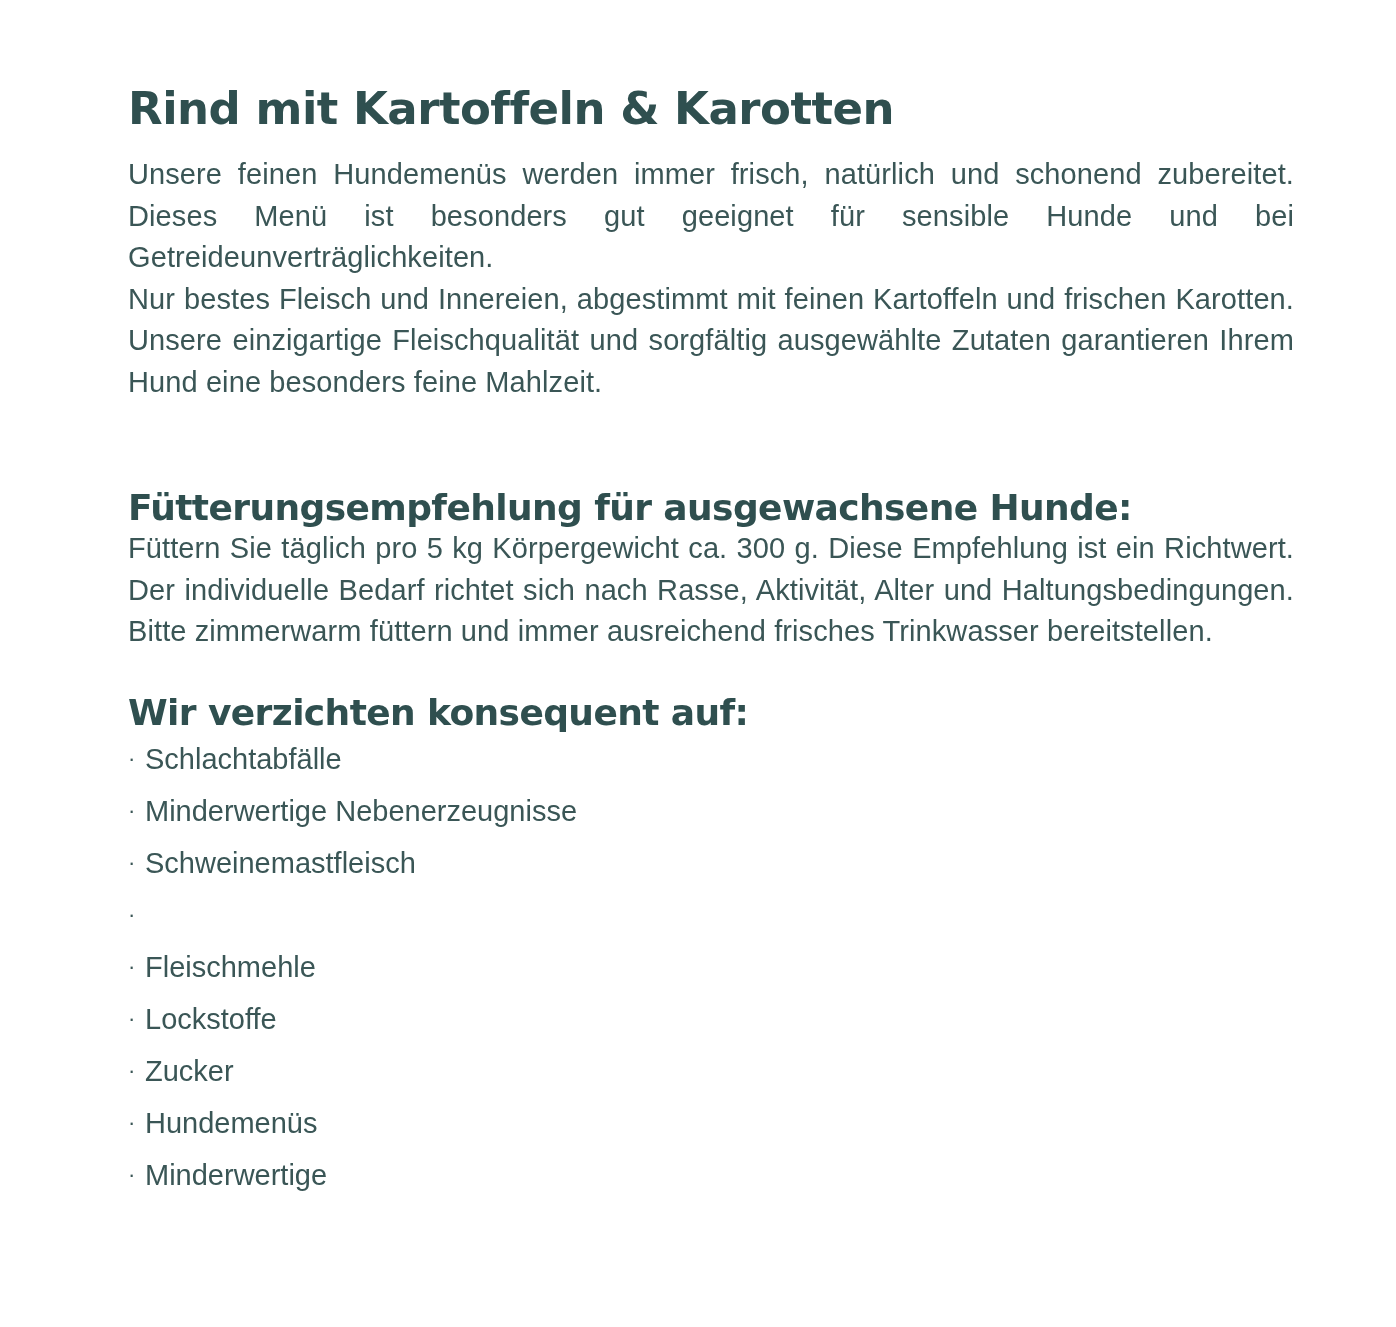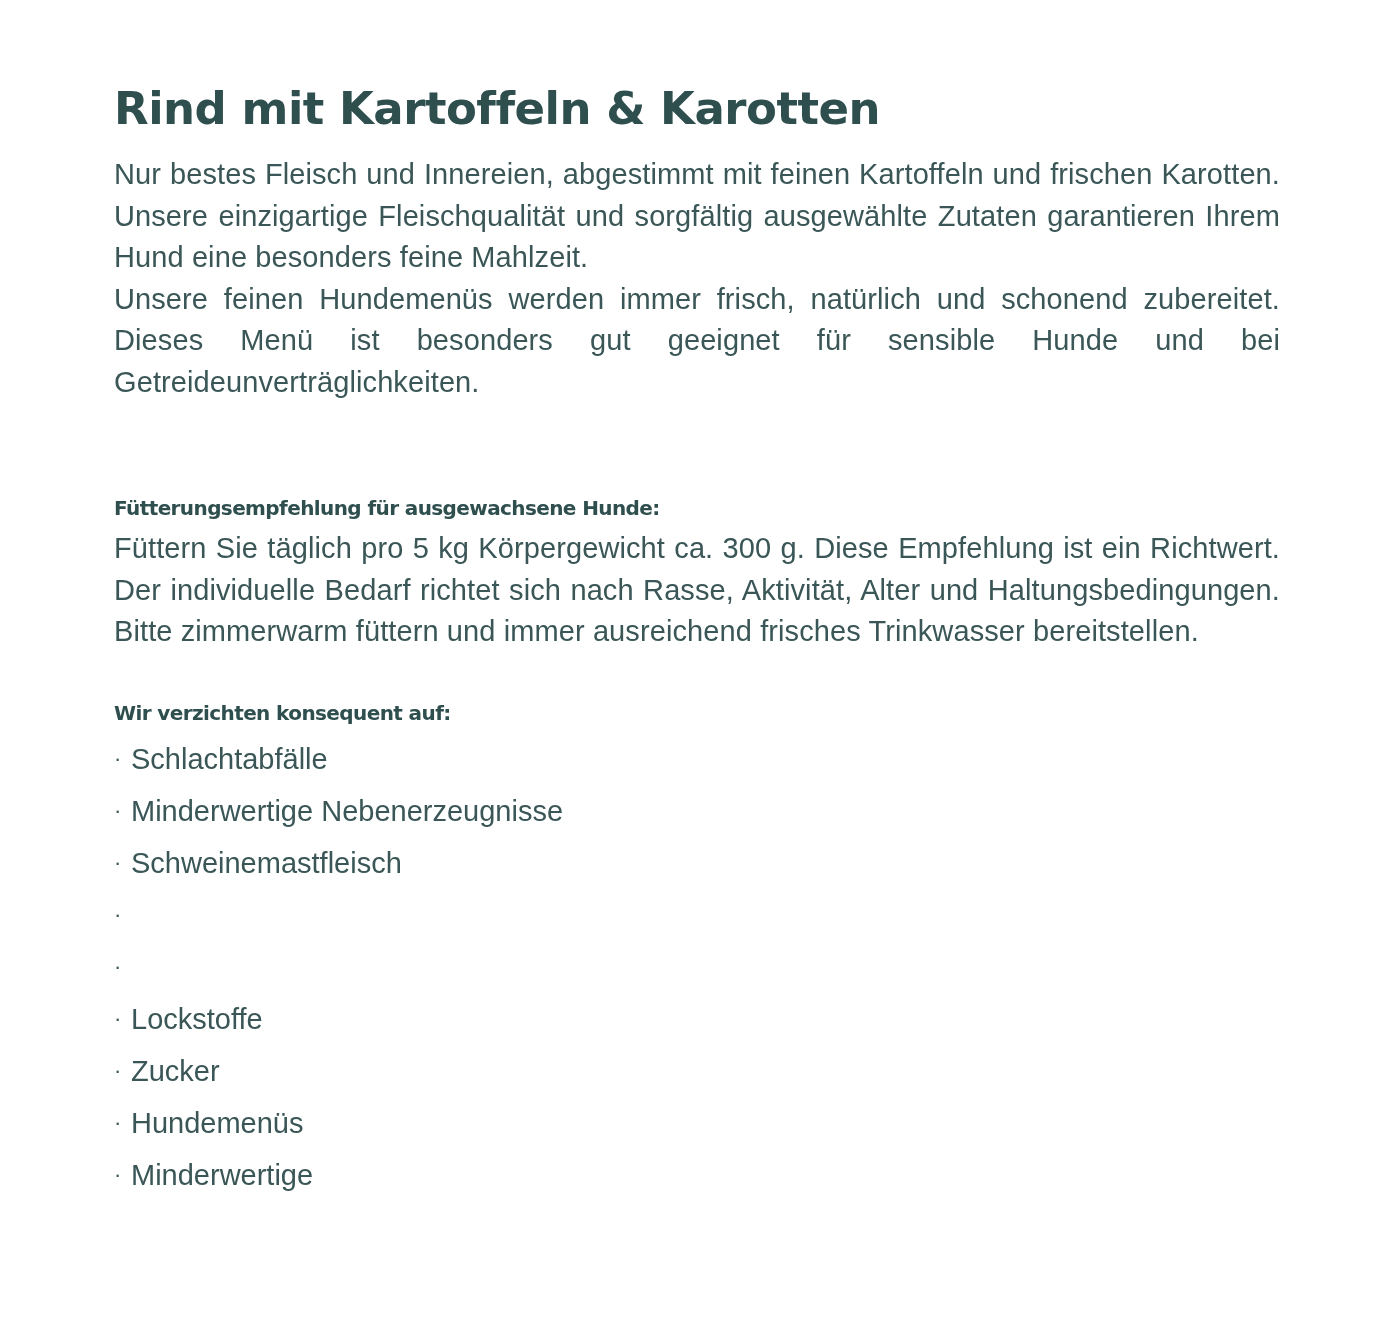--- a/index.html
+++ b/index.html
@@ -9,21 +9,21 @@
     }
     body {
       width: 1396px;
       height: 1327px;
       position: relative;
       color: #2f4f4f;
       font-family: "Liberation Sans", sans-serif;
     }
     .container {
       position: absolute;
-      left: 114px;
+      left: 128px;
       top: 78px;
       width: 1166px;
     }
     .title {
       font-family: "DejaVu Sans", sans-serif;
       font-weight: bold;
       font-size: 45px;
       line-height: 62px;
       margin: 0;
       letter-spacing: -0.5px;
@@ -40,21 +40,21 @@
     }
     .intro {
       margin-top: 14px;
     }
     .intro .para {
       margin: 0;
     }
     .section-heading {
       font-family: "DejaVu Sans", sans-serif;
       font-weight: bold;
-      font-size: 20px;
+      font-size: 36px;
       line-height: 40px;
       margin: 0;
       color: #2f4f4f;
       letter-spacing: -0.6px;
     }
     .feeding {
       margin-top: 85px;
     }
     .exclusions {
       margin-top: 40px;
@@ -80,22 +80,22 @@
       font-size: 22px;
     }
   </style>
 </head>
 <body>
 
 <div class="container">
   <h1 class="title">Rind mit Kartoffeln &amp; Karotten</h1>
 
   <div class="intro">
+    <p class="para" lang="de" style="hyphens:auto;">Unsere feinen Hundemenüs werden immer frisch, natürlich und schonend zubereitet. Dieses Menü ist besonders gut geeignet für sensible Hunde und bei Getreideunverträglichkeiten.</p>
     <p class="para" lang="de" style="hyphens:auto;">Nur bestes Fleisch und Innereien, abgestimmt mit feinen Kartoffeln und frischen Karotten. Unsere einzigartige Fleischqualität und sorgfältig ausgewählte Zutaten garantieren Ihrem Hund eine besonders feine Mahlzeit.</p>
-    <p class="para" lang="de" style="hyphens:auto;">Unsere feinen Hundemenüs werden immer frisch, natürlich und schonend zubereitet. Dieses Menü ist besonders gut geeignet für sensible Hunde und bei Getreideunverträglichkeiten.</p>
   </div>
 
   <div class="feeding">
     <h2 class="section-heading">Fütterungsempfehlung für ausgewachsene Hunde:</h2>
     <p class="para" lang="de" style="hyphens:auto;">Füttern Sie täglich pro 5 kg Körpergewicht ca. 300 g. Diese Empfehlung ist ein Richtwert. Der individuelle Bedarf richtet sich nach Rasse, Aktivität, Alter und Haltungsbedingungen. Bitte zimmerwarm füttern und immer ausreichend frisches Trinkwasser bereitstellen.</p>
   </div>
 
   <div class="exclusions">
     <h2 class="section-heading">Wir verzichten konsequent auf:</h2>
     <ul class="excl-list">
@@ -109,20 +109,21 @@
         </li>
       <li>
           <span class="bullet">·</span>
           <span>Schweinemastfleisch</span>
         </li>
       <li>
           <span class="bullet">·</span>
         </li>
       <li>
           <span class="bullet">·</span>
+          <span>Fleischmehle</span>
         </li>
       <li>
           <span class="bullet">·</span>
           <span>Lockstoffe</span>
         </li>
       <li>
           <span class="bullet">·</span>
           <span>Zucker</span>
         </li>
       <li>

